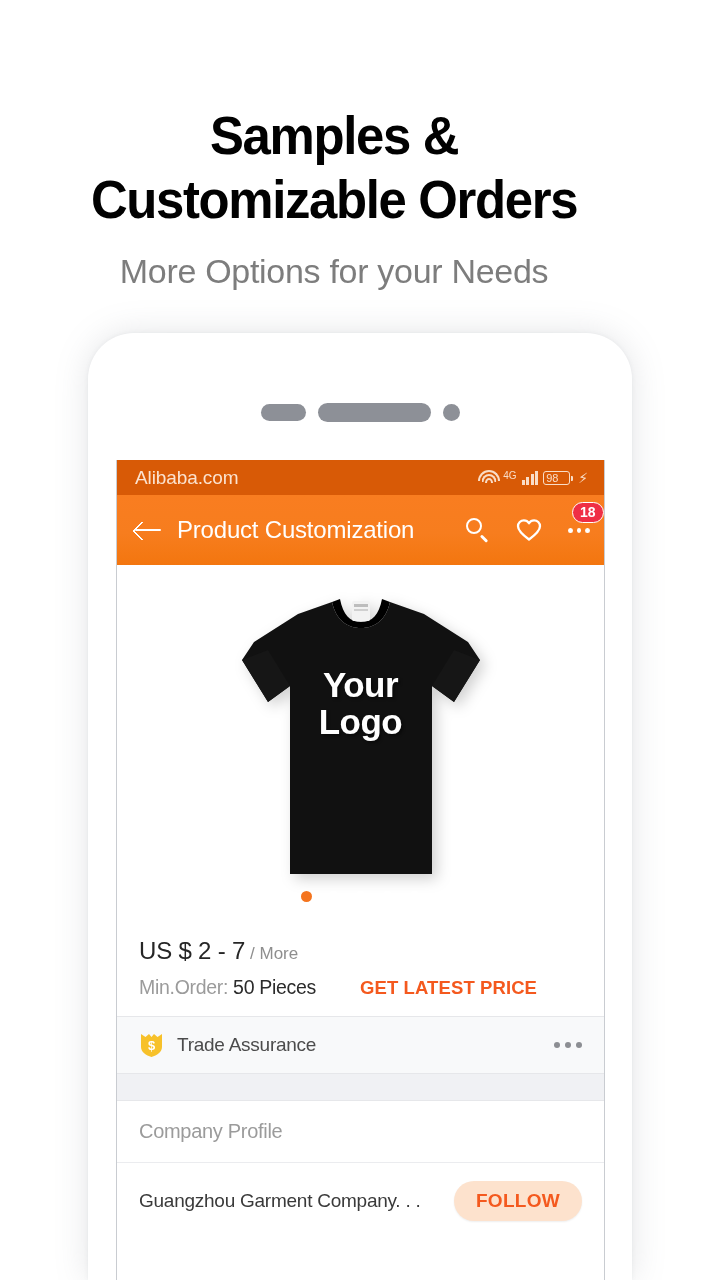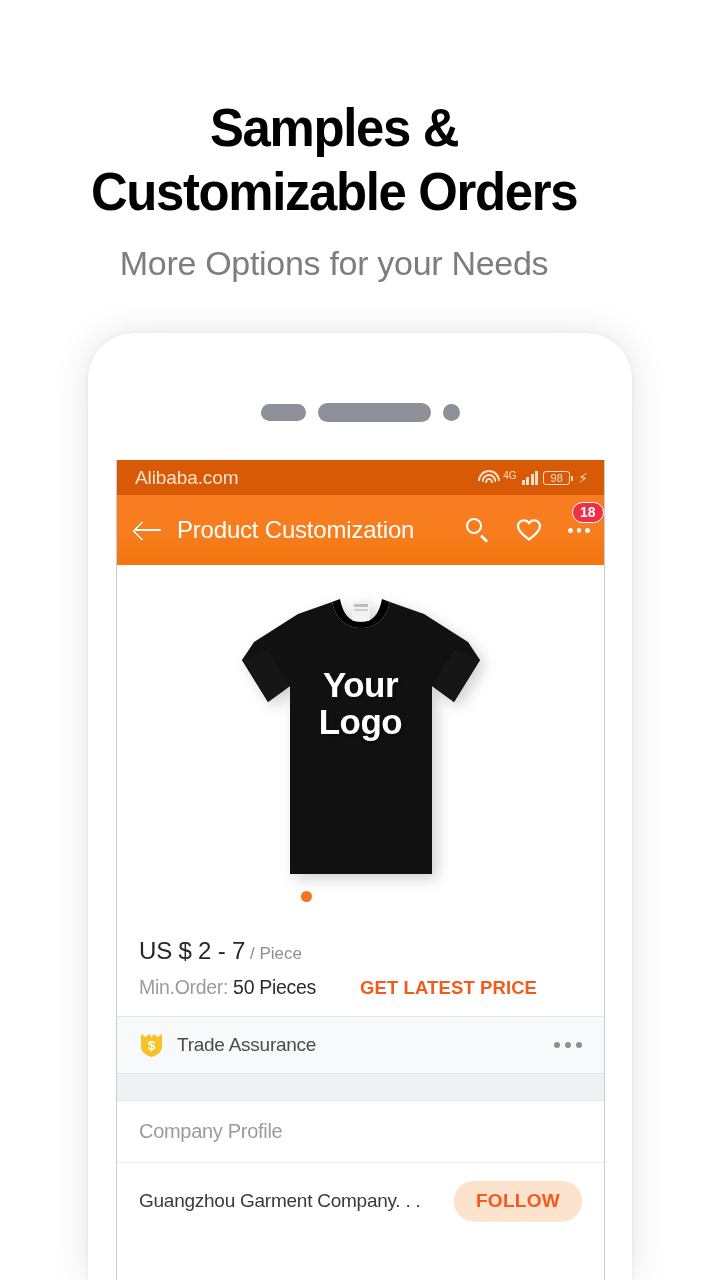--- a/index.html
+++ b/index.html
@@ -6,21 +6,21 @@
   body{
     width:720px;height:1280px;
     background:#ffffff;
     font-family:"Liberation Sans","DejaVu Sans",sans-serif;
     overflow:hidden;
     position:relative;
   }
 
   
   #headline{
-    position:absolute;left:0;top:4px;width:668px;
+    position:absolute;left:0;top:12px;width:668px;
     text-align:center;
     padding-top:92px;
     box-sizing:border-box;
   }
   .h-line{
     font-weight:bold;
     font-size:53px;
     line-height:64px;
     letter-spacing:-1.4px;
     color:#010101;
@@ -91,21 +91,21 @@
   .g4{font-size:10px;line-height:10px;align-self:flex-start;margin-top:1px;color:#f9ddc7;text-align:right;}
   .bars{display:flex;align-items:flex-end;gap:1.5px;height:15px;}
   .bars i{display:block;width:3px;background:#f9ddc7;}
   .bars i:nth-child(1){height:5px;}
   .bars i:nth-child(2){height:8px;}
   .bars i:nth-child(3){height:11px;}
   .bars i:nth-child(4){height:14px;}
   .batt{
     border:1.6px solid #f9ddc7;border-radius:3px;
     height:14px;min-width:27px;
-    display:flex;align-items:center;justify-content:center;
+    display:flex;align-items:center;
     font-size:11px;color:#f9ddc7;position:relative;
     padding:0 2px;box-sizing:border-box;
   }
   .batt:after{
     content:"";position:absolute;right:-4px;top:4px;
     width:2px;height:5px;background:#f9ddc7;border-radius:0 1px 1px 0;
   }
   .bolt{font-size:14px;color:#f9ddc7;margin-left:3px;}
 
   
@@ -319,21 +319,21 @@
         <i></i>
         <i></i>
         <i></i>
         <i></i>
       </div>
     </div>
 
     <div id="prodinfo">
       <div id="price-row">
         <div id="price">US $ 2 - 7</div>
-        <div id="price-unit">/ Piece</div>
+        <div id="price-unit">/ More</div>
       </div>
       <div id="minorder-row">
         <div id="minorder-label">Min.Order:</div>
         <div id="minorder-value">50 Pieces</div>
         <div id="get-price">GET LATEST PRICE</div>
       </div>
     </div>
 
     <div id="trade-row">
       <div id="ta-icon">

